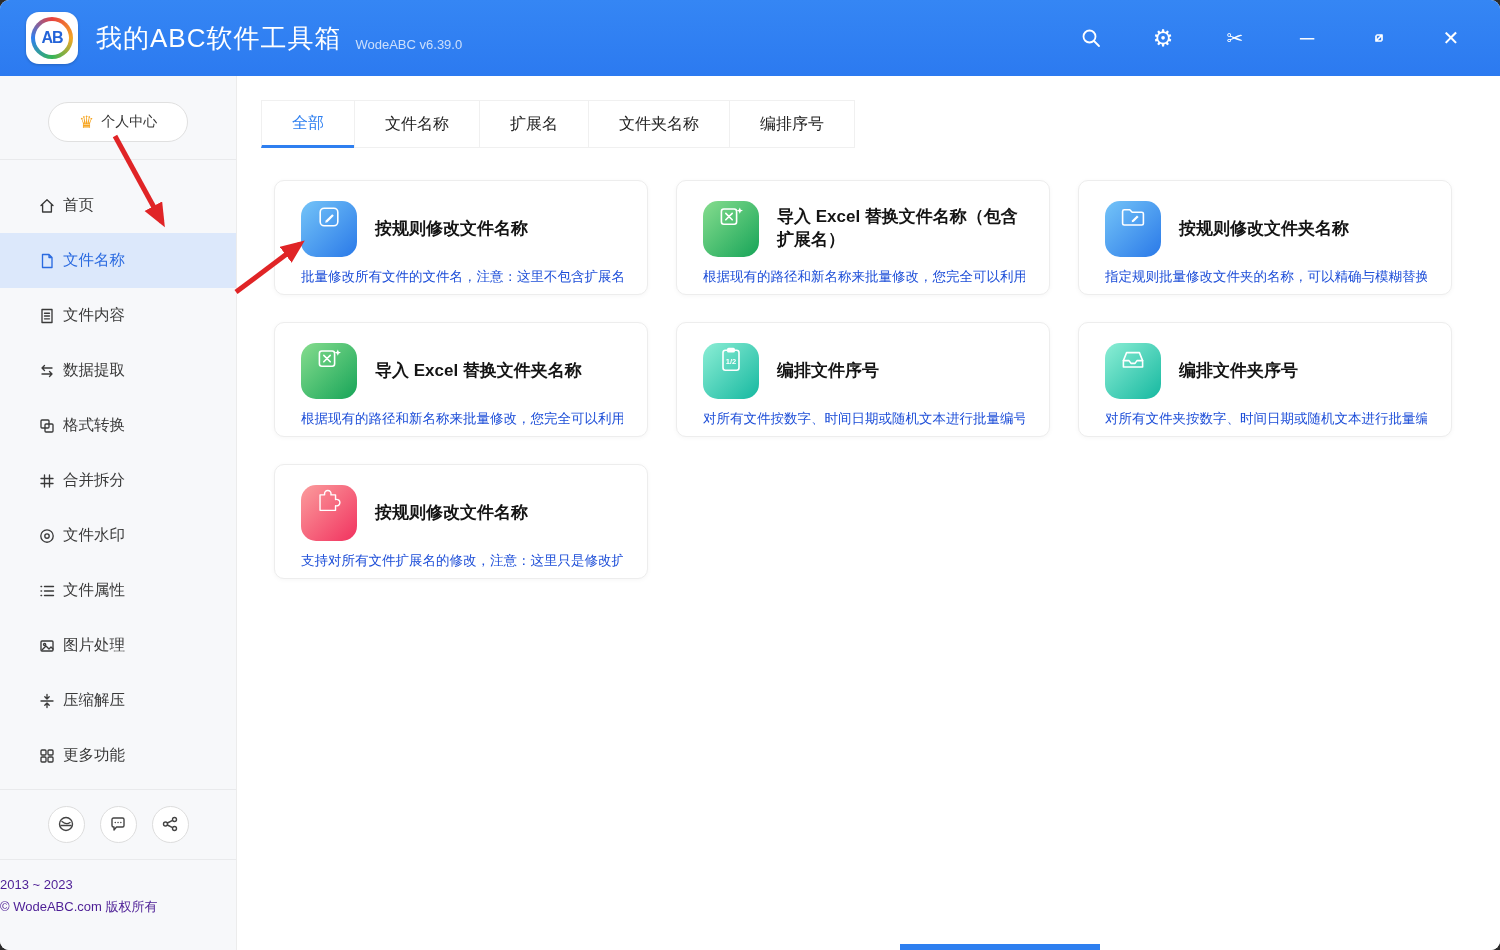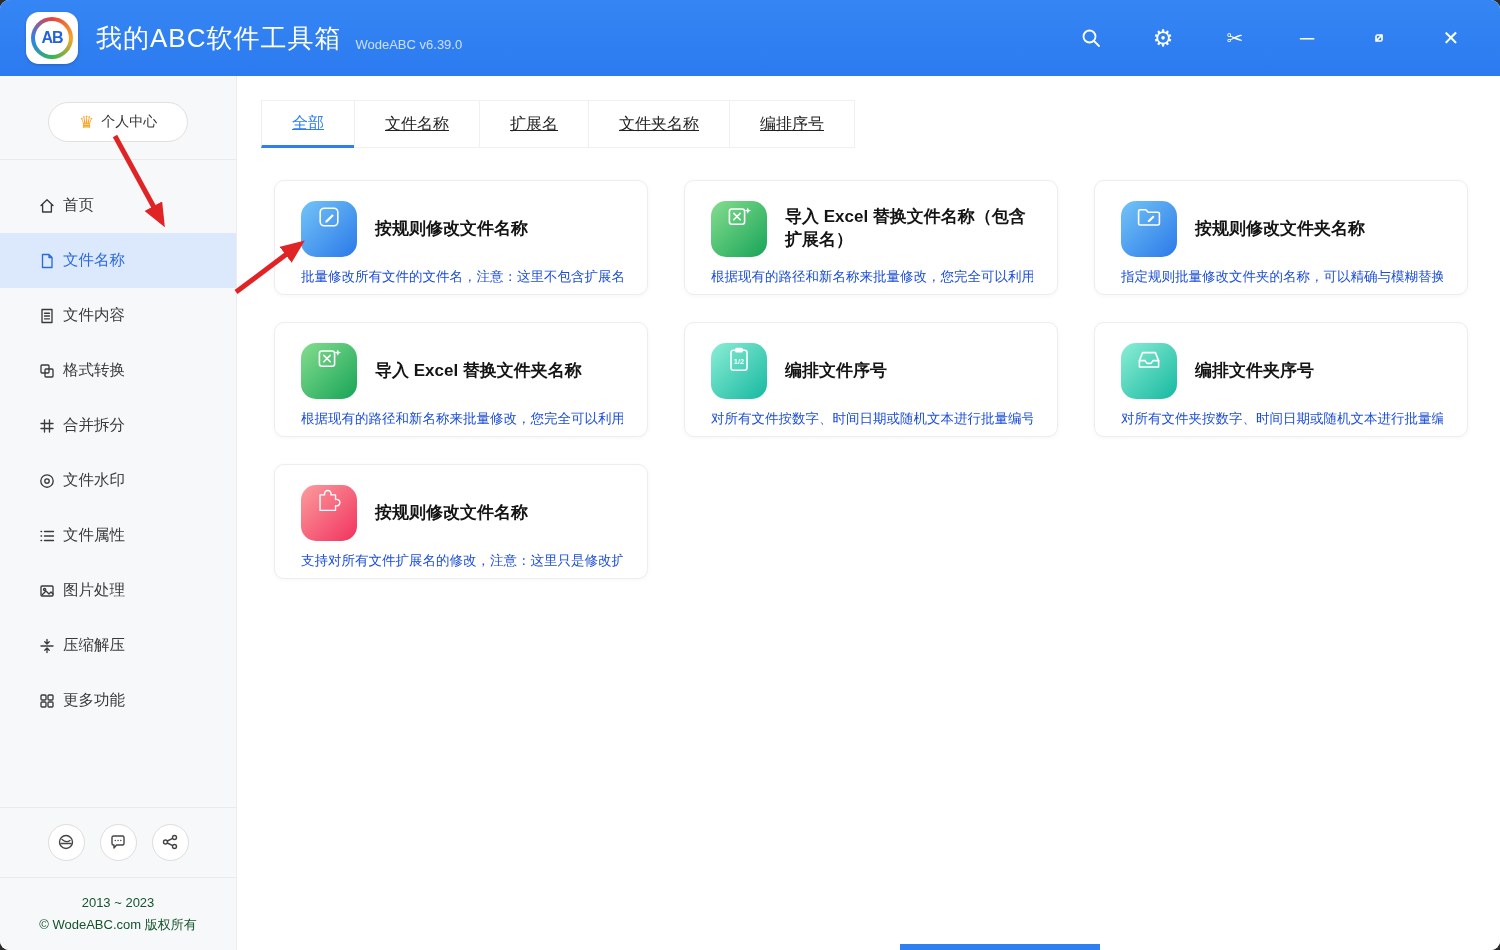--- a/index.html
+++ b/index.html
@@ -30,30 +30,30 @@
   .side-divider{height:1px;background:#e9eaec;margin-top:17px;}
   .menu{margin-top:18px;}
   .menu-item{height:55px;display:flex;align-items:center;padding-left:38px;gap:7px;font-size:15.5px;color:#3a3a3a;cursor:pointer;}
   .menu-item svg{width:18px;height:18px;stroke:currentColor;fill:none;stroke-width:1.35;stroke-linecap:round;stroke-linejoin:round;flex:0 0 auto;}
   .menu-item.active{background:#dce8fb;color:#2a6ae0;}
   .side-bottom{position:absolute;bottom:0;left:0;right:0;}
   .circle-icons{display:flex;justify-content:center;gap:15px;padding:16px 0;}
   .circle-icon{width:35px;height:35px;border-radius:50%;background:#fff;border:1px solid #ddd;display:flex;align-items:center;
                justify-content:center;color:#444;cursor:pointer;}
   .circle-icon svg{width:18px;height:18px;stroke:currentColor;fill:none;stroke-width:1.4;stroke-linecap:round;stroke-linejoin:round;}
-  .side-footer{border-top:1px solid #e9eaec;padding:14px 0 14px;text-align:center;color:#14532d;font-size:13px;line-height:1.7;}
+  .side-footer{border-top:1px solid #e9eaec;padding:14px 0 32px;color:#4c1d95;font-size:13px;line-height:1.7;}
 
   
   .main{position:absolute;left:238px;top:76px;right:0;bottom:0;background:#fff;}
   .tabs{display:flex;margin:24px 0 0 24px;height:48px;}
   .tab{padding:0 30px;display:flex;align-items:center;font-size:16px;color:#222;border:1px solid #f0f0f0;margin-left:-1px;
-       background:#fff;cursor:pointer;box-sizing:border-box;text-decoration:underline;}
+       background:#fff;cursor:pointer;box-sizing:border-box;}
   .tab.active{color:#2e7ff0;border-bottom:3px solid #2e7ff0;}
 
-  .grid{margin:32px 36px 0;display:grid;grid-template-columns:repeat(3,374px);gap:27px 36px;}
+  .grid{margin:32px 36px 0;display:grid;grid-template-columns:repeat(3,374px);gap:27px 28px;}
   .card{height:115px;border:1px solid #ededed;border-radius:10px;background:#fff;box-shadow:0 1px 5px rgba(0,0,0,.04);
         padding:20px 24px 0 26px;box-sizing:border-box;overflow:hidden;cursor:pointer;}
   .card-head{display:flex;align-items:center;gap:18px;}
   .card-icon{width:56px;height:56px;border-radius:15px;display:flex;align-items:flex-start;justify-content:center;flex:0 0 auto;}
   .card-icon svg{width:32px;height:32px;stroke:#fff;fill:none;stroke-width:2;stroke-linecap:round;stroke-linejoin:round;}
   .ic-blue{background:linear-gradient(135deg,#74c4f8,#2a79e8);}
   .ic-green{background:linear-gradient(135deg,#86dd8e,#17a458);}
   .ic-teal{background:linear-gradient(135deg,#8ceed5,#16b8a0);}
   .ic-red{background:linear-gradient(135deg,#fb9d9d,#f1325f);}
   .card-title{font-size:17px;font-weight:bold;color:#141414;line-height:1.35;}
@@ -117,20 +117,26 @@
         <span>文件名称</span>
       </div>
       <div class="menu-item">
         <svg viewBox="0 0 18 18">
             <path d="M4 2.5 h10 v13 H4 Z M6.5 6.2 h5 M6.5 9 h5 M6.5 11.8 h5"></path>
           </svg>
         <span>文件内容</span>
       </div>
       <div class="menu-item">
         <svg viewBox="0 0 18 18">
+            <path d="M4 6 H14 M6.5 3.5 L4 6 L6.5 8.5 M14 12 H4 M11.5 9.5 L14 12 L11.5 14.5"></path>
+          </svg>
+        <span>数据提取</span>
+      </div>
+      <div class="menu-item">
+        <svg viewBox="0 0 18 18">
             <rect x="3" y="3" width="8" height="8" rx="1"></rect>
             <rect x="7" y="7" width="8" height="8" rx="1"></rect>
           </svg>
         <span>格式转换</span>
       </div>
       <div class="menu-item">
         <svg viewBox="0 0 18 18">
             <path d="M6.5 3 v12 M11.5 3 v12 M3 6.5 h12 M3 11.5 h12"></path>
           </svg>
         <span>合并拆分</span>

